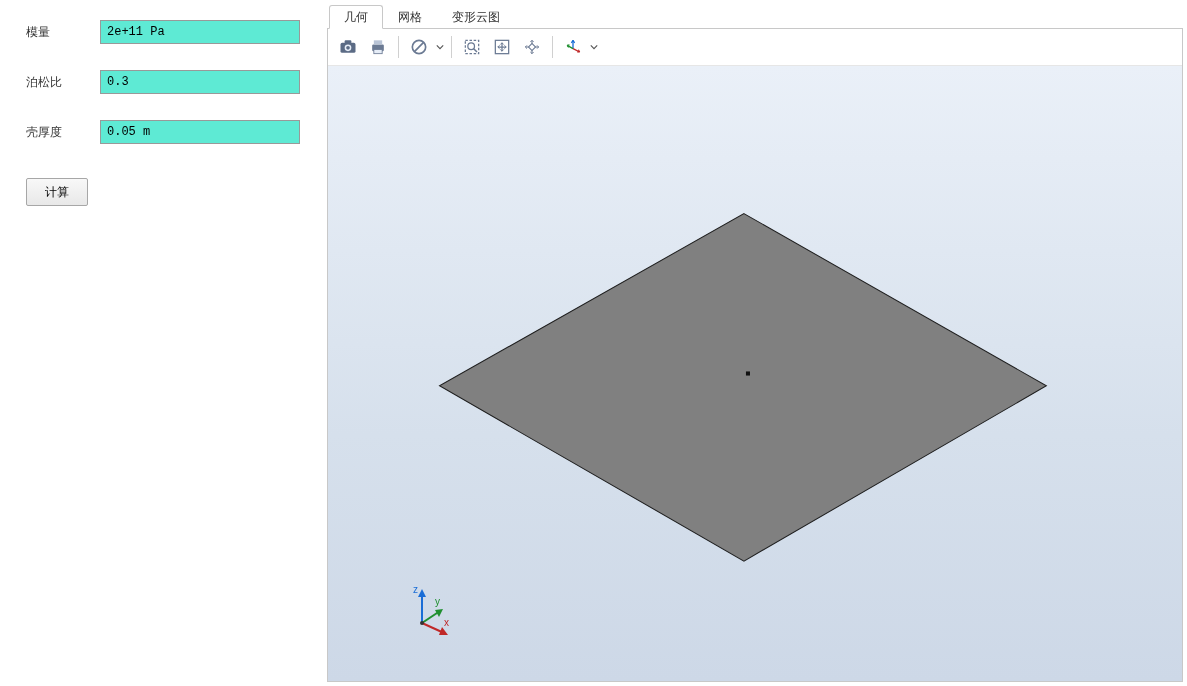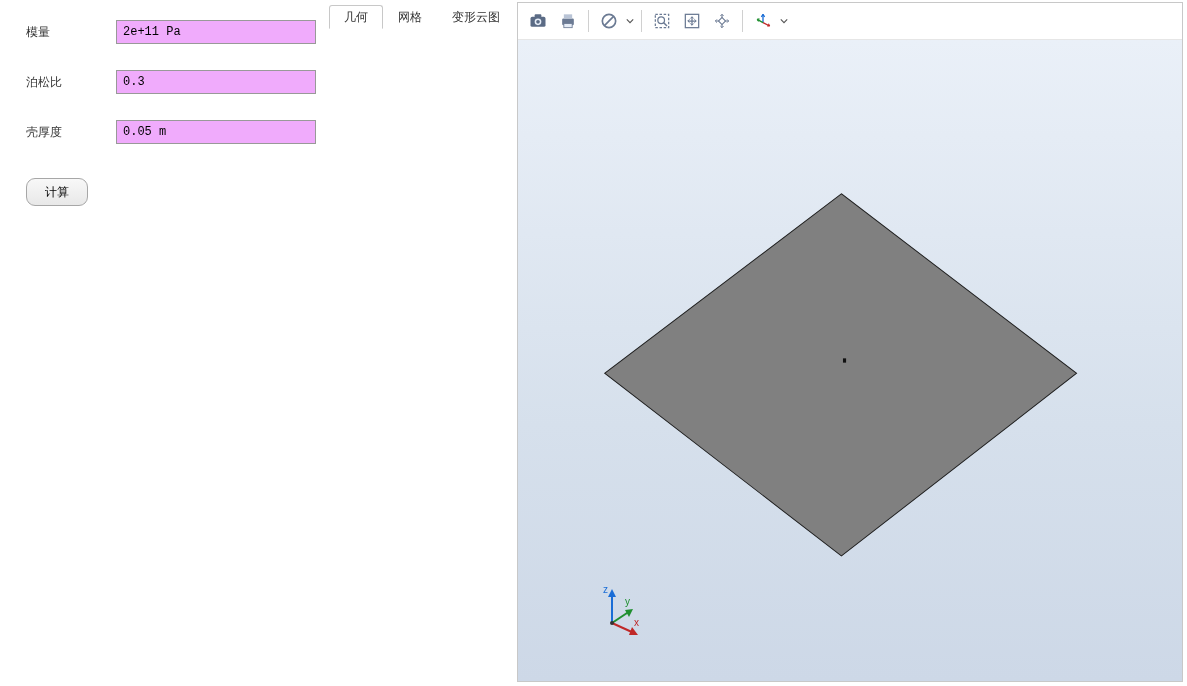--- a/index.html
+++ b/index.html
@@ -23,56 +23,56 @@
     width: 325px;
     flex: 0 0 325px;
     padding: 18px 0 0 0;
     box-sizing: border-box;
   }
   .form-row {
     display: flex;
     align-items: center;
     margin-bottom: 22px;
     height: 28px;
-    gap: 16px;
   }
   .form-label {
     width: 100px;
     padding-left: 26px;
     box-sizing: border-box;
     font-size: 12px;
     color: #333;
   }
   .form-input {
     width: 200px;
     height: 24px;
     border: 1px solid #999;
-    background: #f0abfc;
+    background: #5eead4;
     font-family: "Courier New", monospace;
     font-size: 12px;
     padding: 0 6px;
     box-sizing: border-box;
     outline: none;
   }
   .calc-button {
     margin-left: 26px;
     margin-top: 10px;
     height: 28px;
     padding: 0 18px;
     background: linear-gradient(#f8f8f8,#e8e8e8);
     border: 1px solid #a7a7a7;
-    border-radius: 9px;
+    border-radius: 2px;
     font-size: 12px;
     cursor: pointer;
   }
 
   
   .right-panel {
     flex: 1 1 auto;
     display: flex;
+    flex-direction: column;
     padding-top: 2px;
     box-sizing: border-box;
   }
   .tabs {
     display: flex;
     align-items: flex-end;
     height: 26px;
     padding-left: 4px;
   }
   .tab {

